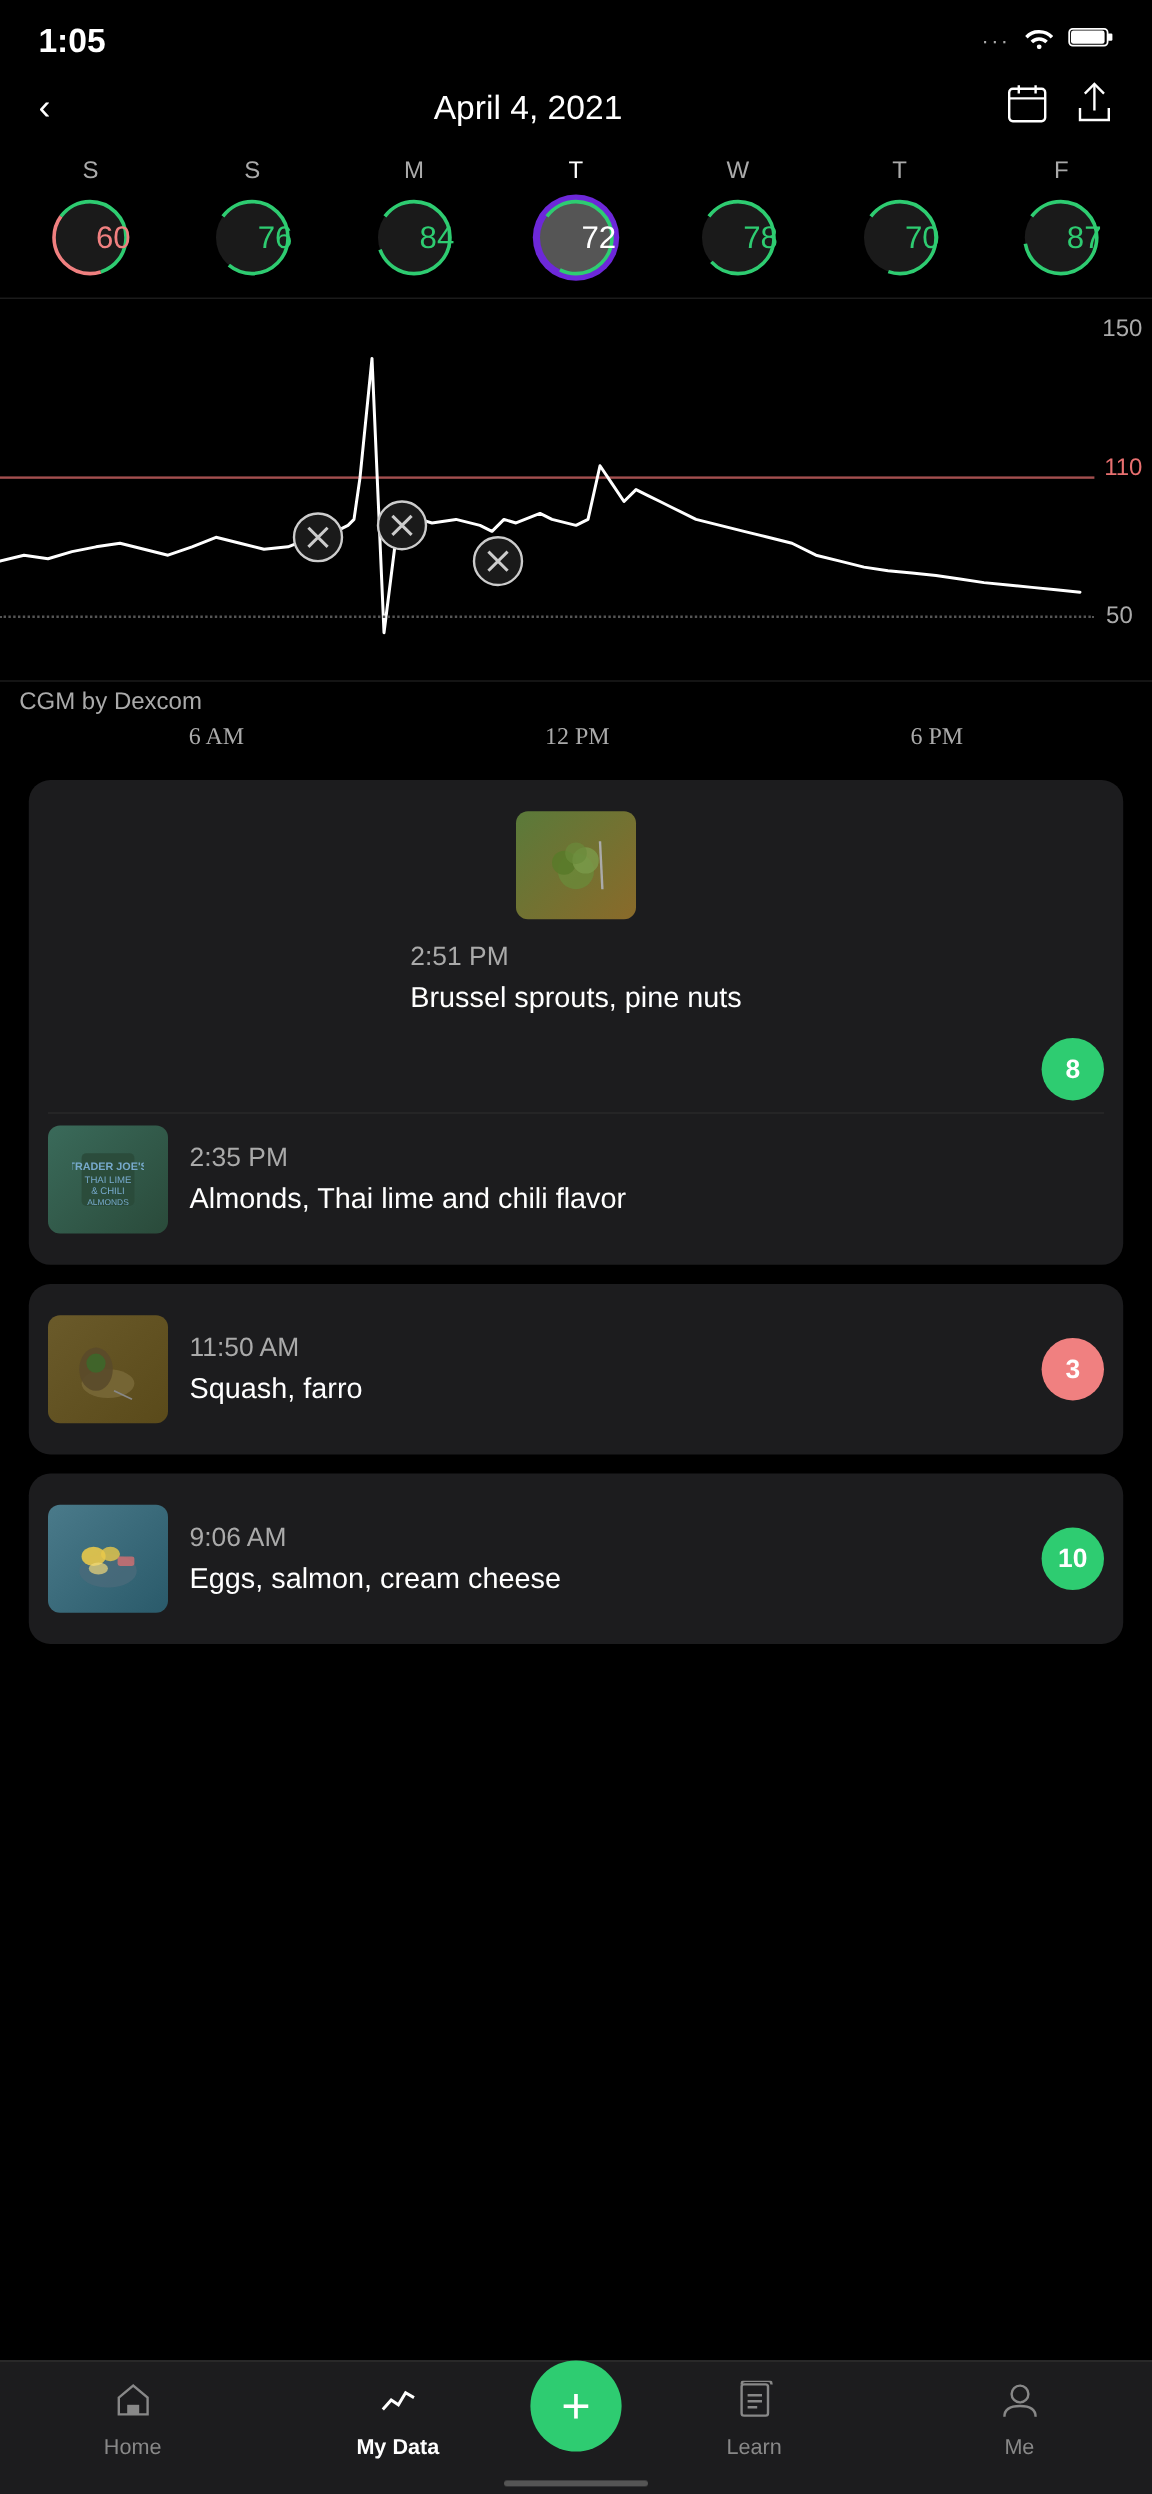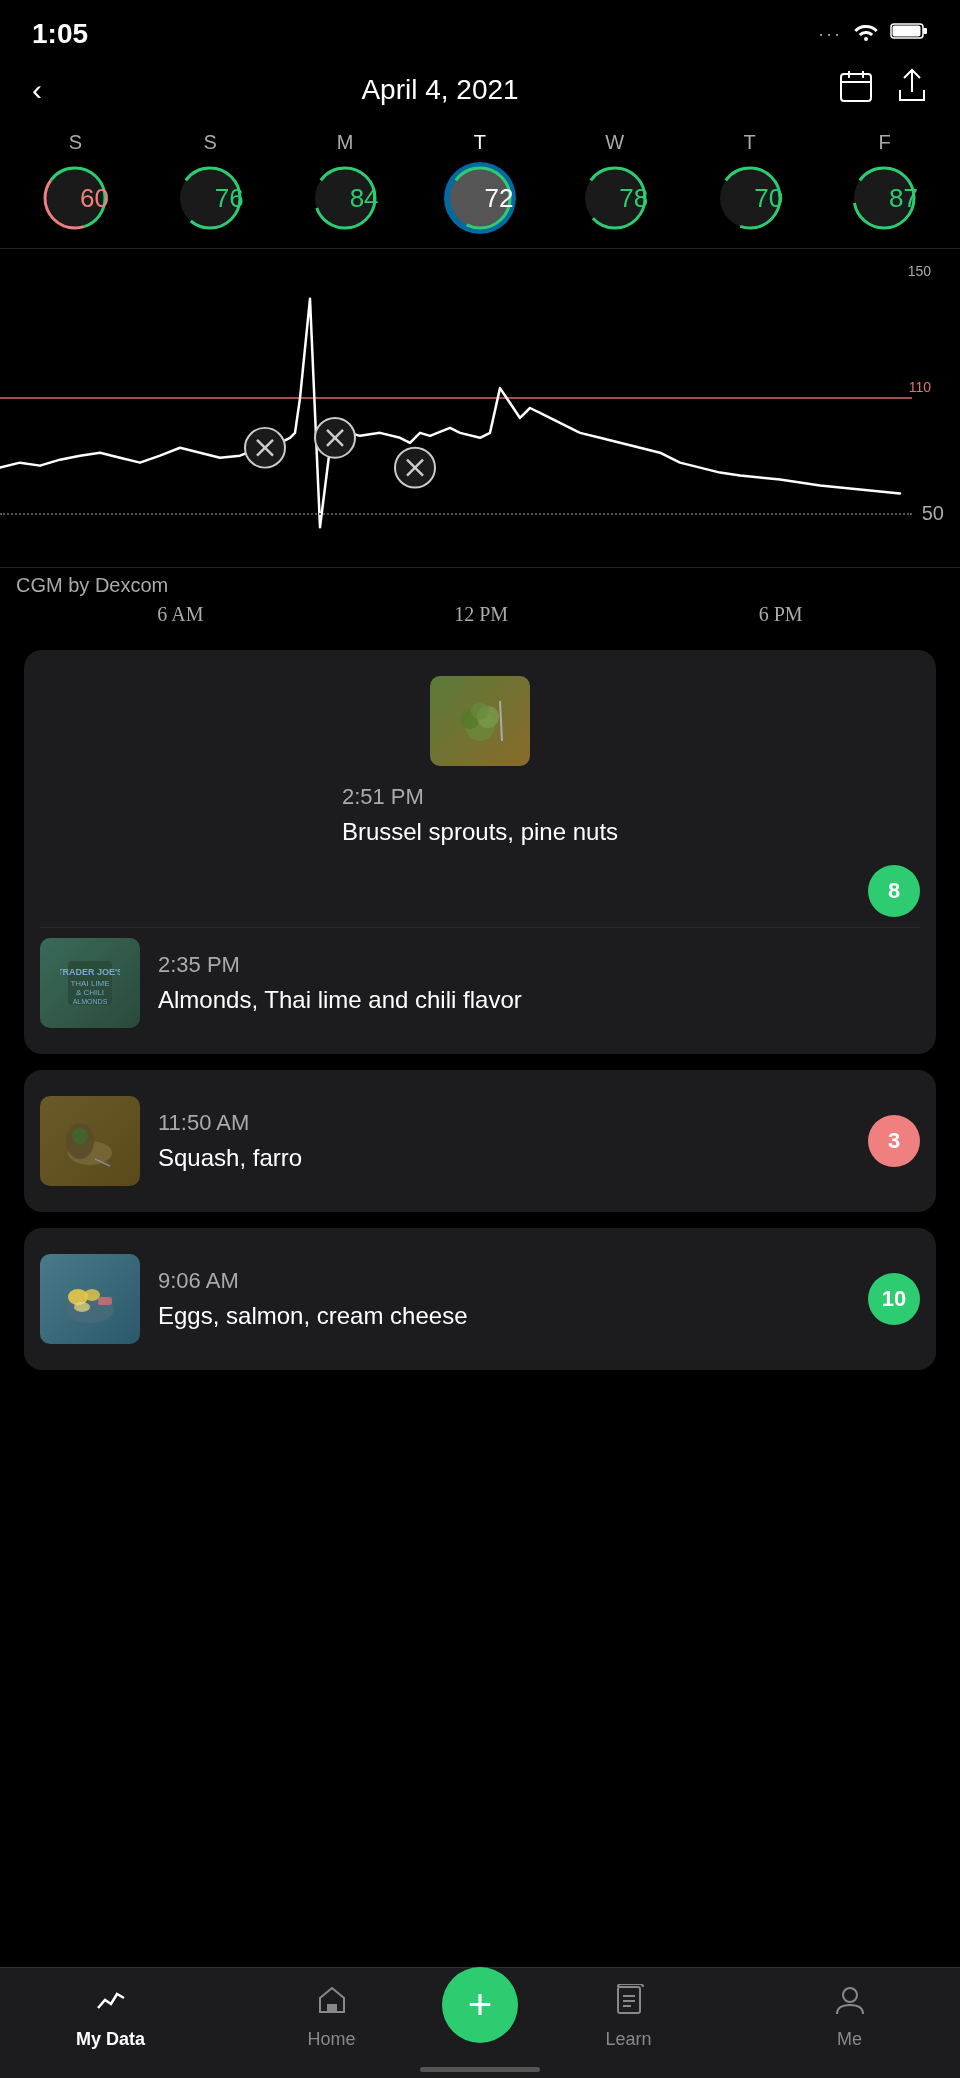--- a/index.html
+++ b/index.html
@@ -94,38 +94,38 @@
       width: 72px; height: 72px;
     }
     .day-number {
       font-size: 26px;
       font-weight: 500;
       position: relative;
       z-index: 1;
       margin-left: 38px;
     }
     .day-selected .day-circle {
-      background: #0369a1;
+      background: #6d28d9;
       border-radius: 50%;
       text-align: right;
     }
 
     
     .chart-container {
       position: relative;
       background: #000;
       height: 320px;
       margin: 0 0 0 0;
       border-top: 1px solid #222;
       border-bottom: 1px solid #222;
     }
     .chart-label-right {
       position: absolute;
-      right: 29px;
-      font-size: 14px;
+      right: 8px;
+      font-size: 20px;
       color: #aaa;
     }
     .chart-label-150 { top: 14px; }
     .chart-label-110 { top: 130px; color: #e87070; }
     .chart-label-50 { bottom: 42px; }
     .chart-red-line {
       position: absolute;
       left: 0; right: 48px;
       top: 148px;
       height: 1.5px;
@@ -572,35 +572,35 @@
       <div class="meal-score score-green">10</div>
     </div>
   </div>
 
 </div>
 
 <div style="height: 120px;"></div>
 
 <div class="bottom-nav">
   <div class="nav-item">
-    <span class="nav-icon active">
-      <svg width="32" height="32" viewBox="0 0 32 32" fill="none" stroke="white" stroke-width="2.5">
-        <polyline points="3,24 10,16 16,20 22,10 29,14"></polyline>
-      </svg>
-    </span>
-    <span class="nav-label active">My Data</span>
-  </div>
-  <div class="nav-item">
     <span class="nav-icon">
       <svg width="32" height="32" viewBox="0 0 32 32" fill="none" stroke="#888" stroke-width="2">
         <path d="M4 14 L16 4 L28 14 L28 28 L4 28 Z"></path>
         <rect x="11" y="20" width="10" height="8" fill="#888" stroke="none"></rect>
       </svg>
     </span>
     <span class="nav-label">Home</span>
+  </div>
+  <div class="nav-item">
+    <span class="nav-icon active">
+      <svg width="32" height="32" viewBox="0 0 32 32" fill="none" stroke="white" stroke-width="2.5">
+        <polyline points="3,24 10,16 16,20 22,10 29,14"></polyline>
+      </svg>
+    </span>
+    <span class="nav-label active">My Data</span>
   </div>
   <div class="nav-item" style="flex:none">
     <div class="nav-add-btn">+</div>
   </div>
   <div class="nav-item">
     <span class="nav-icon">
       <svg width="32" height="32" viewBox="0 0 32 32" fill="none" stroke="#888" stroke-width="2">
         <rect x="5" y="3" width="22" height="26" rx="2"></rect>
         <path d="M5 3 Q5 0 8 0 L27 0 Q30 0 30 3"></path>
         <line x1="10" y1="12" x2="22" y2="12"></line>

